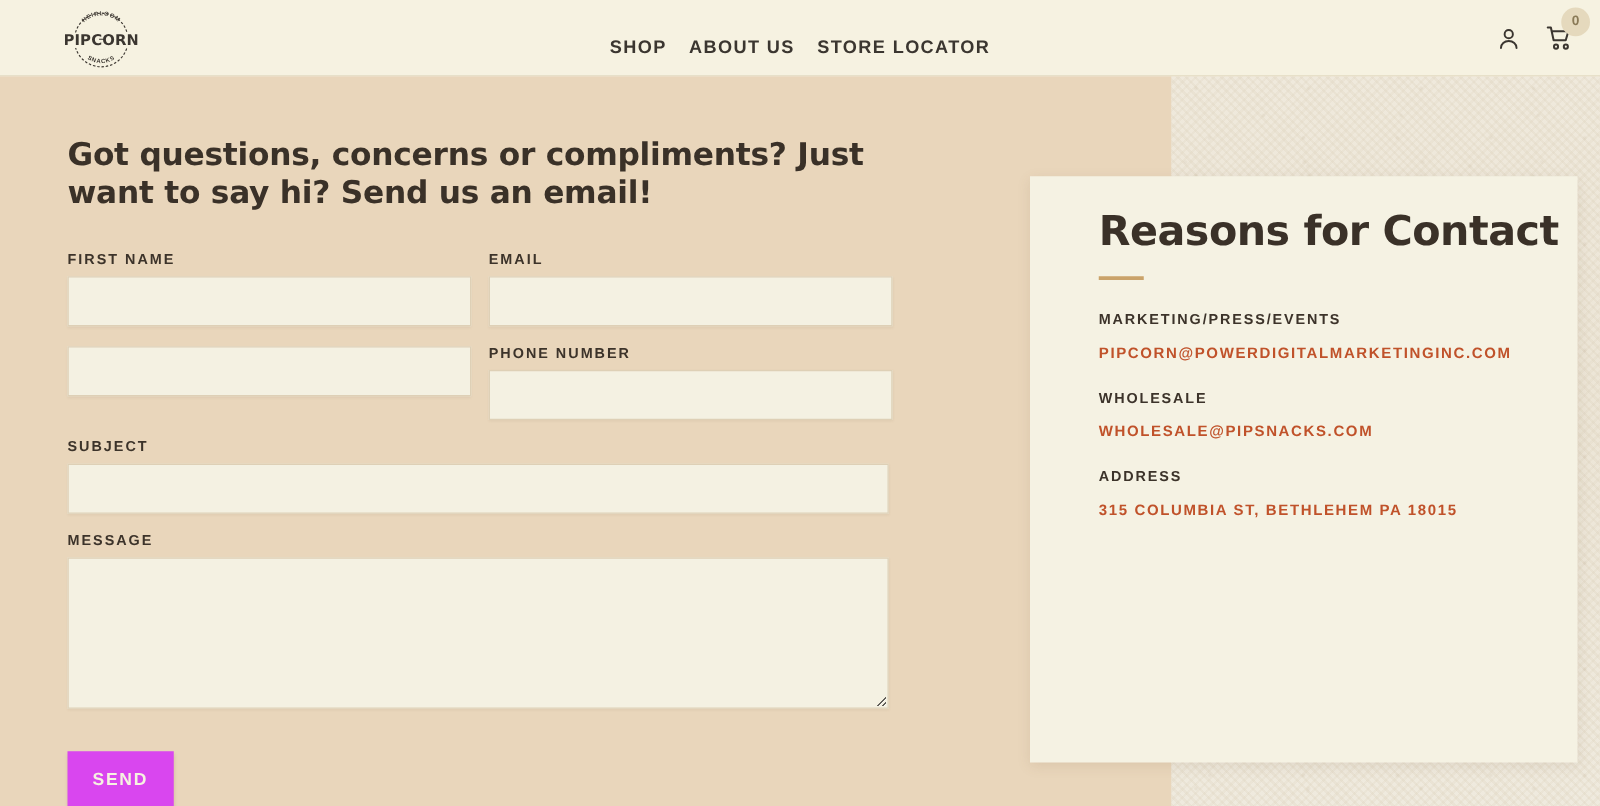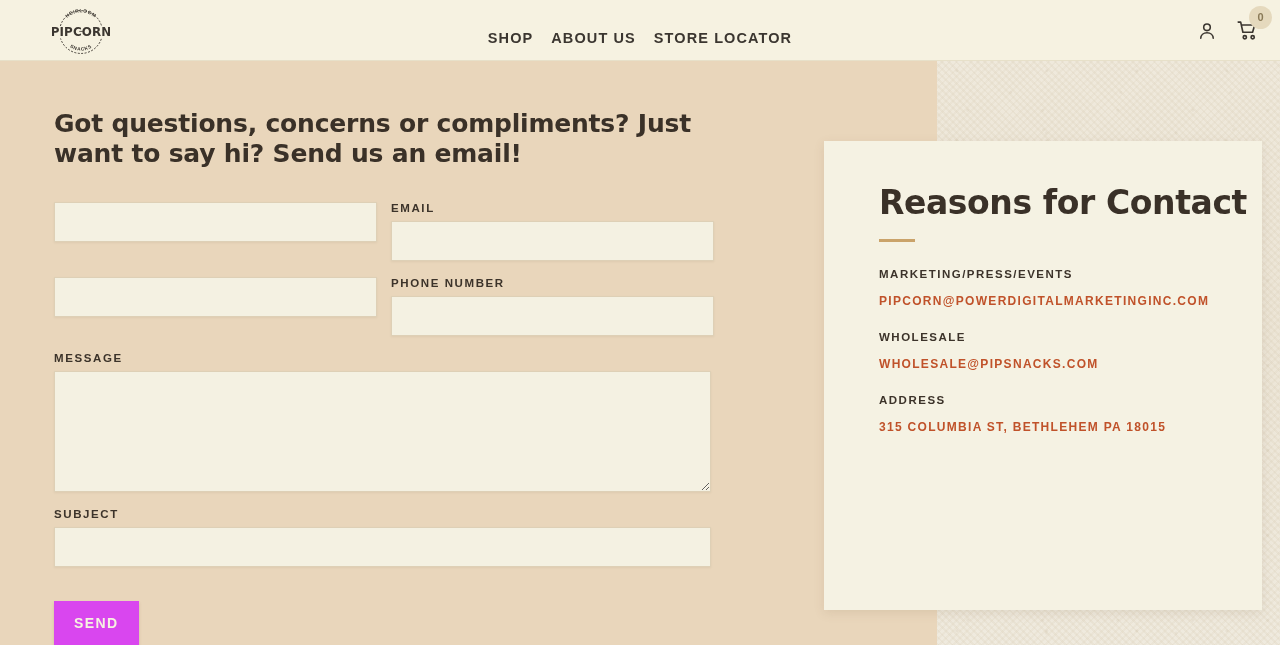--- a/index.html
+++ b/index.html
@@ -183,21 +183,21 @@
   }
 
   
   .reasons-card {
     position: absolute;
     left: 824px; top: 80px;
     width: 438px; height: 469px;
     background: #f5f2e3;
     box-shadow: 0 3px 10px rgba(120,95,60,.13);
     z-index: 20;
-    padding: 44px 0 0 55px;
+    padding: 26px 0 0 55px;
   }
   .reasons-title {
     font-family: "DejaVu Sans", sans-serif;
     font-size: 33px;
     font-weight: 700;
     color: #3a3128;
     letter-spacing: -0.4px;
     margin: 0;
     line-height: 1.1;
   }
@@ -282,46 +282,47 @@
 <main class="main">
 
   <section class="form-col">
 
     <h1 class="page-heading">Got questions, concerns or compliments? Just want to say hi? Send us an email!</h1>
 
     <form>
 
       <div class="row-2">
         <div class="field">
+          <label class="field-label">FIRST NAME</label>
           <input class="text-input" type="text" value="" style="">
         </div>
         <div class="field">
           <label class="field-label">EMAIL</label>
           <input class="text-input" type="email" value="" style="">
         </div>
       </div>
 
       <div class="row-2">
         <div class="field">
           <input class="text-input" type="text" value="" style="">
         </div>
         <div class="field">
           <label class="field-label">PHONE NUMBER</label>
           <input class="text-input" type="tel" value="" style="">
         </div>
       </div>
 
       <div class="field-full">
+        <label class="field-label">SUBJECT</label>
+        <input class="text-input" type="text" value="" style="">
+      </div>
+
+      <div class="field-full">
         <label class="field-label">MESSAGE</label>
         <textarea class="msg-area" style=""></textarea>
-      </div>
-
-      <div class="field-full">
-        <label class="field-label">SUBJECT</label>
-        <input class="text-input" type="text" value="" style="">
       </div>
 
       <button class="send-btn" type="submit">SEND</button>
     </form>
   </section>
 
   <aside class="reasons-card">
     <h2 class="reasons-title">Reasons for Contact</h2>
     <div class="reasons-rule"></div>
 

